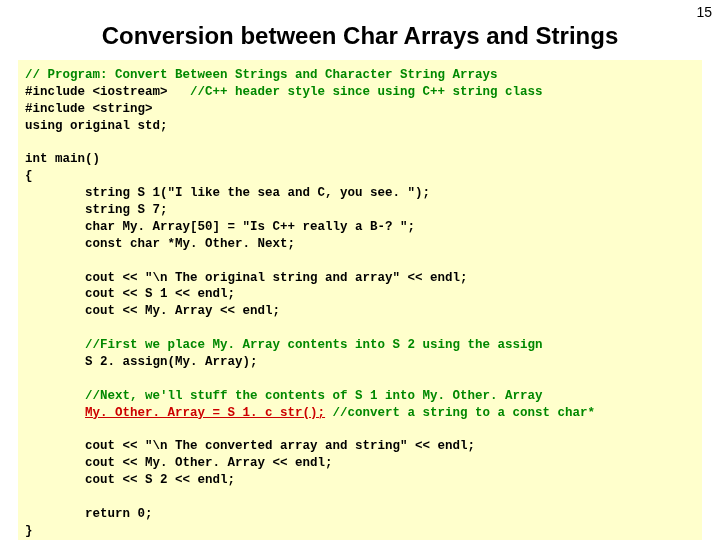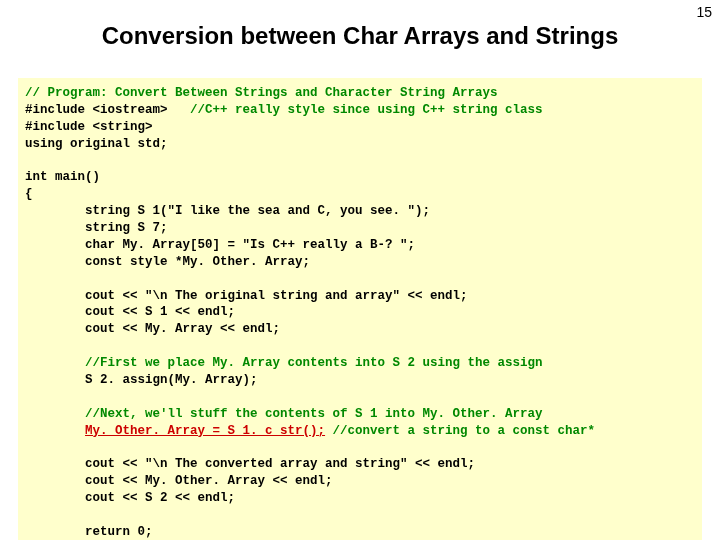--- a/index.html
+++ b/index.html
@@ -20,21 +20,21 @@
       right: 8px;
       font-size: 14px;
       color: #000;
     }
     .title {
       text-align: center;
       font-size: 24px;
       font-weight: bold;
       color: #000;
       padding-top: 22px;
-      padding-bottom: 28px;
+      padding-bottom: 10px;
     }
     .code-block {
       margin: 0 18px 0 18px;
       background: #ffffcc;
       padding: 6px 6px 8px 6px;
       border: 1px solid #ffffcc;
       font-family: "Courier New", Courier, monospace;
       font-size: 12.5px;
       font-weight: bold;
       line-height: 1.35;
@@ -51,30 +51,30 @@
     }
   </style>
 </head>
 <body>
 
 <div class="page-number">15</div>
 
 <div class="title">Conversion between Char Arrays and Strings</div>
 
 <div class="code-block"><span class="comment">// Program: Convert Between Strings and Character String Arrays</span>
-<span>#include &lt;iostream&gt;   </span><span class="comment">//C++ really style since using C++ string class</span>
+<span>#include &lt;iostream&gt;   </span><span class="comment">//C++ header style since using C++ string class</span>
 <span>#include &lt;string&gt;</span>
 <span>using original std;</span>
 <span></span>
 <span>int main()</span>
 <span>{</span>
 <span>        string S 1("I like the sea and C, you see. ");</span>
 <span>        string S 7;</span>
 <span>        char My. Array[50] = "Is C++ really a B-? ";</span>
-<span>        const style *My. Other. Array;</span>
+<span>        const char *My. Other. Next;</span>
 <span></span>
 <span>        cout &lt;&lt; "\n The original string and array" &lt;&lt; endl;</span>
 <span>        cout &lt;&lt; S 1 &lt;&lt; endl;</span>
 <span>        cout &lt;&lt; My. Array &lt;&lt; endl;</span>
 <span></span>
 <span class="comment">        //First we place My. Array contents into S 2 using the assign</span>
 <span>        S 2. assign(My. Array);</span>
 <span></span>
 <span class="comment">        //Next, we'll stuff the contents of S 1 into My. Other. Array</span>
 <span>        </span><span class="highlight">My. Other. Array = S 1. c_str();</span><span class="comment"> //convert a string to a const char*</span>

